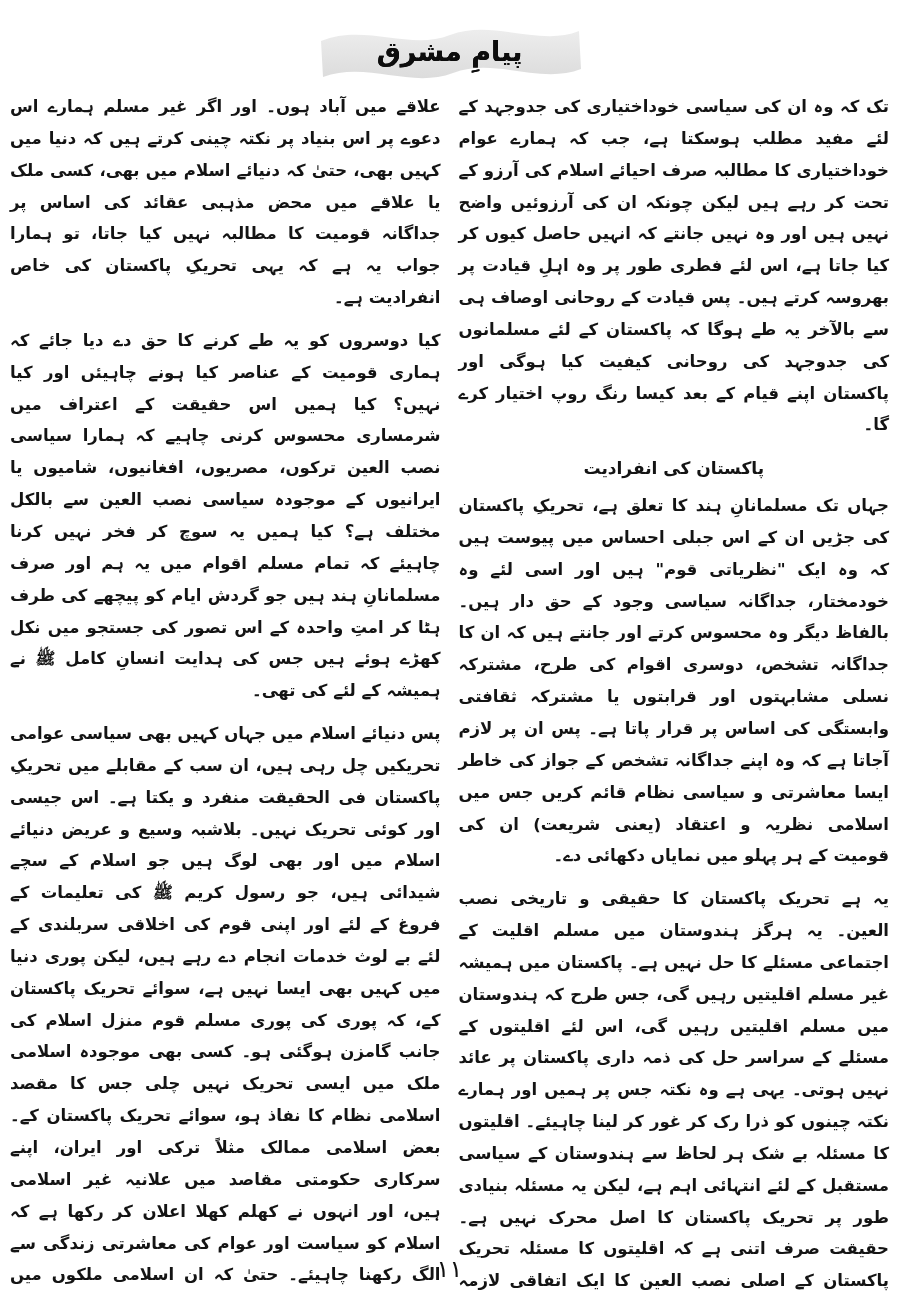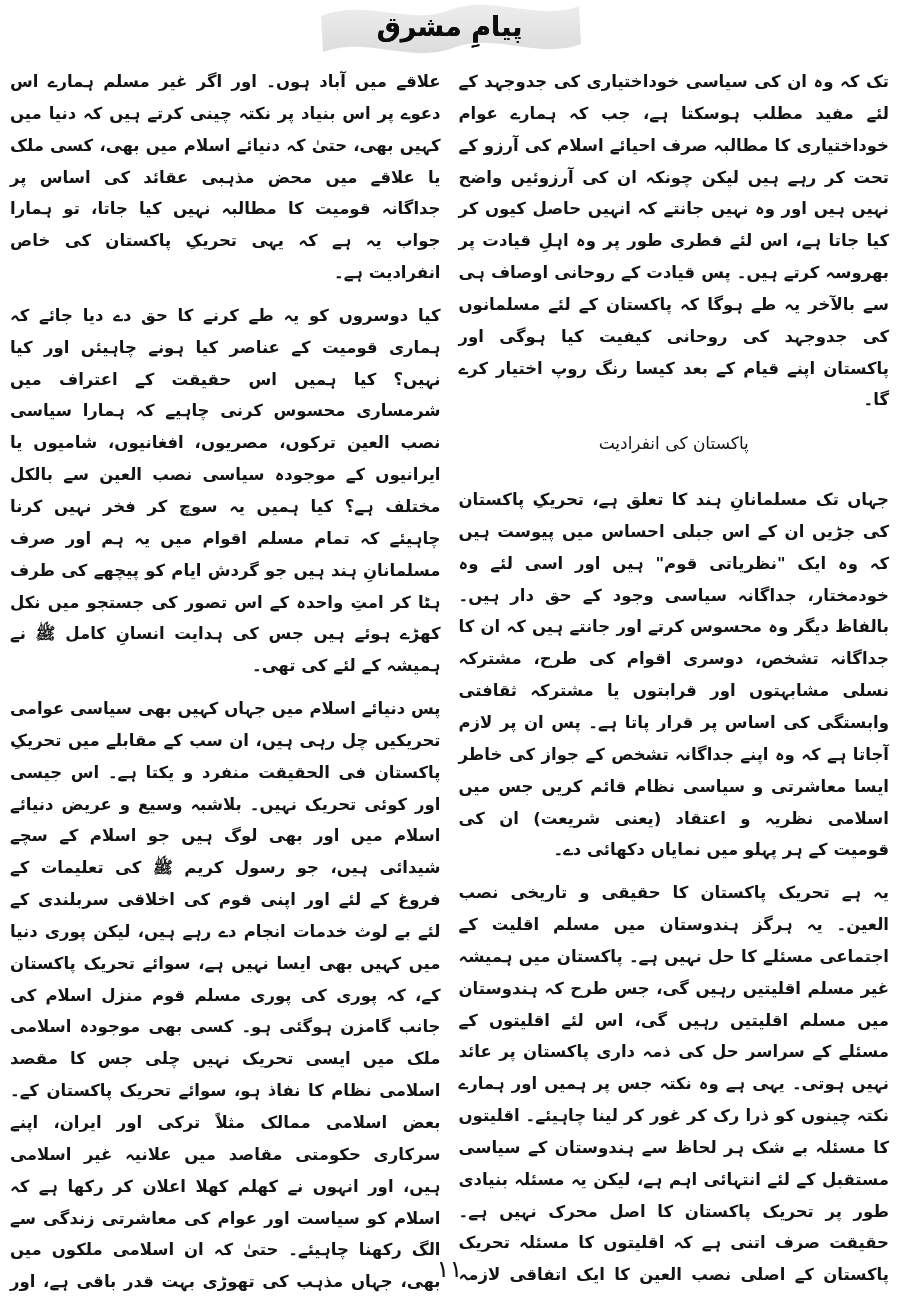--- a/index.html
+++ b/index.html
@@ -2,41 +2,41 @@
 <html lang="ur" dir="rtl"><head>
 <meta charset="utf-8">
 <style>
   html,body{margin:0;padding:0;background:#ffffff;}
   .page{
     width:899px;height:1299px;background:#ffffff;position:relative;
     font-family:"DejaVu Sans",sans-serif;direction:rtl;overflow:hidden;
     color:#141414;
   }
   .header{display:flex;justify-content:center;padding-top:0px;}
-  .banner{position:relative;width:270px;height:58px;}
+  .banner{position:relative;width:270px;height:58px;margin-top:25px;}
   .banner svg{position:absolute;top:0;left:0;}
   .banner .title{
     position:absolute;top:0;left:0;right:0;bottom:6px;
     display:flex;align-items:center;justify-content:center;
     font-size:27px;font-weight:bold;color:#0d0d0d;
     text-shadow:0 0 0.5px #000;
   }
   .columns{
     display:flex;gap:18px;padding:8px 10px 0 10px;
   }
   .col{
     flex:1;min-width:0;
     font-size:16.5px;line-height:1.93;
     text-align:justify;
   }
   .col p{margin:0 0 11px 0;font-weight:bold;}
   .col p:last-child{margin-bottom:0;}
   .section-heading{
-    text-align:center;font-weight:normal;font-size:17px;
-    margin:2px 0 24px 0;
+    text-align:center;font-weight:bold;font-size:17px;
+    margin:2px 0 5px 0;
   }
   .footer{
     position:absolute;left:0;right:0;bottom:16px;
     text-align:center;font-size:24px;color:#111;
     letter-spacing:4px;
   }
 </style>
 </head>
 <body>
 

